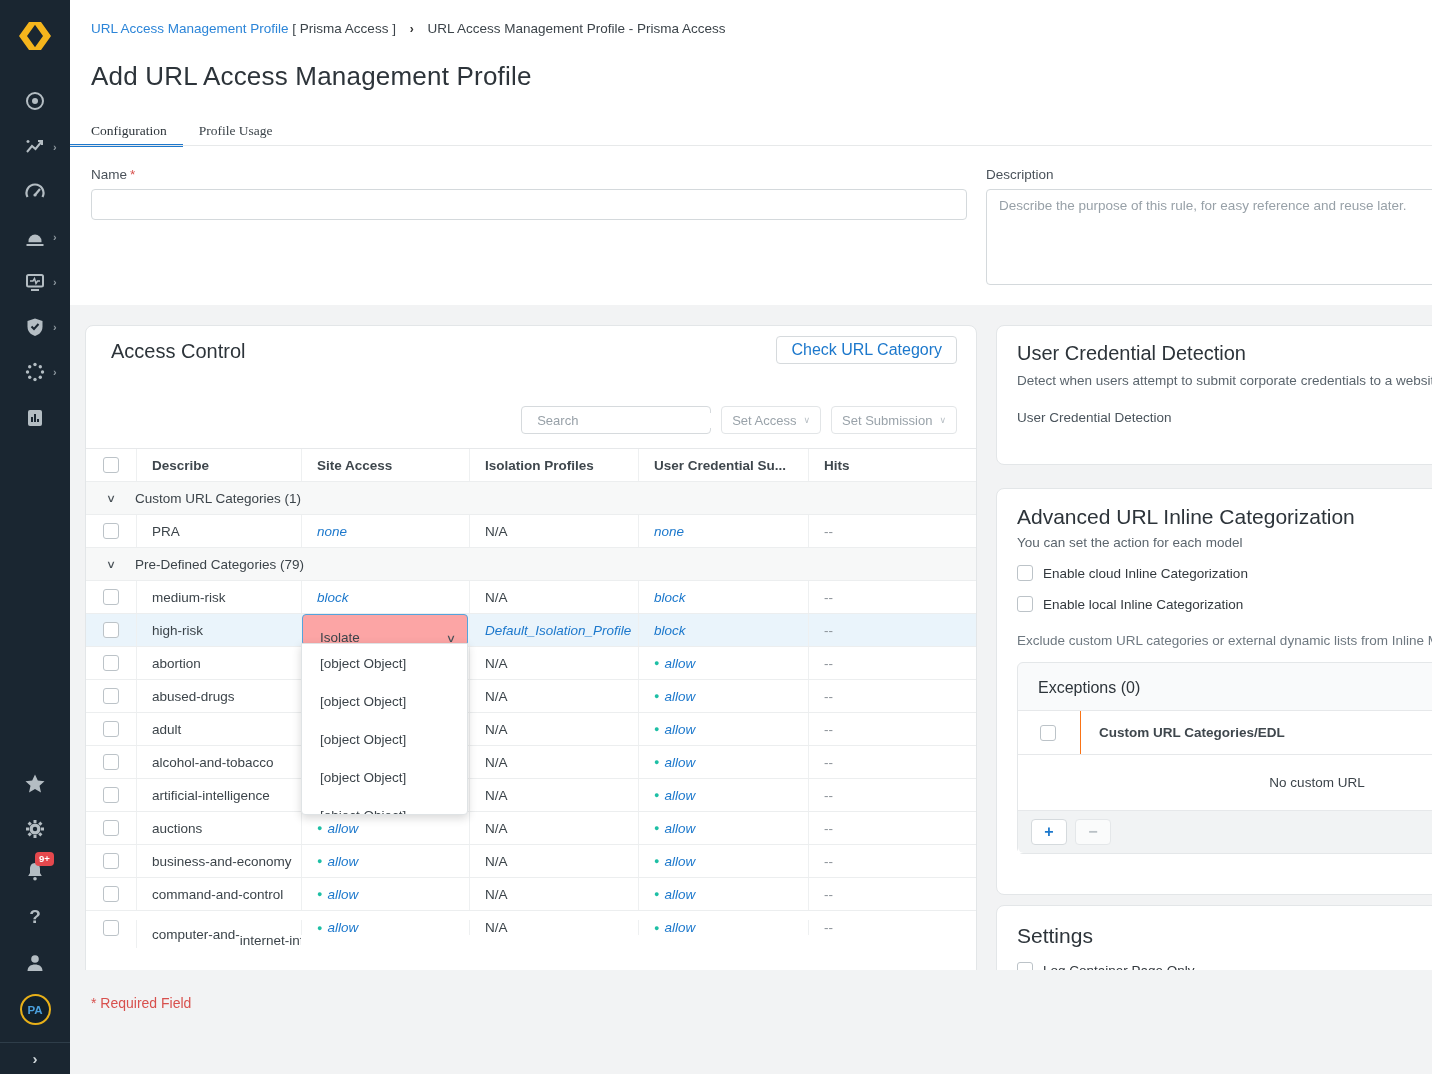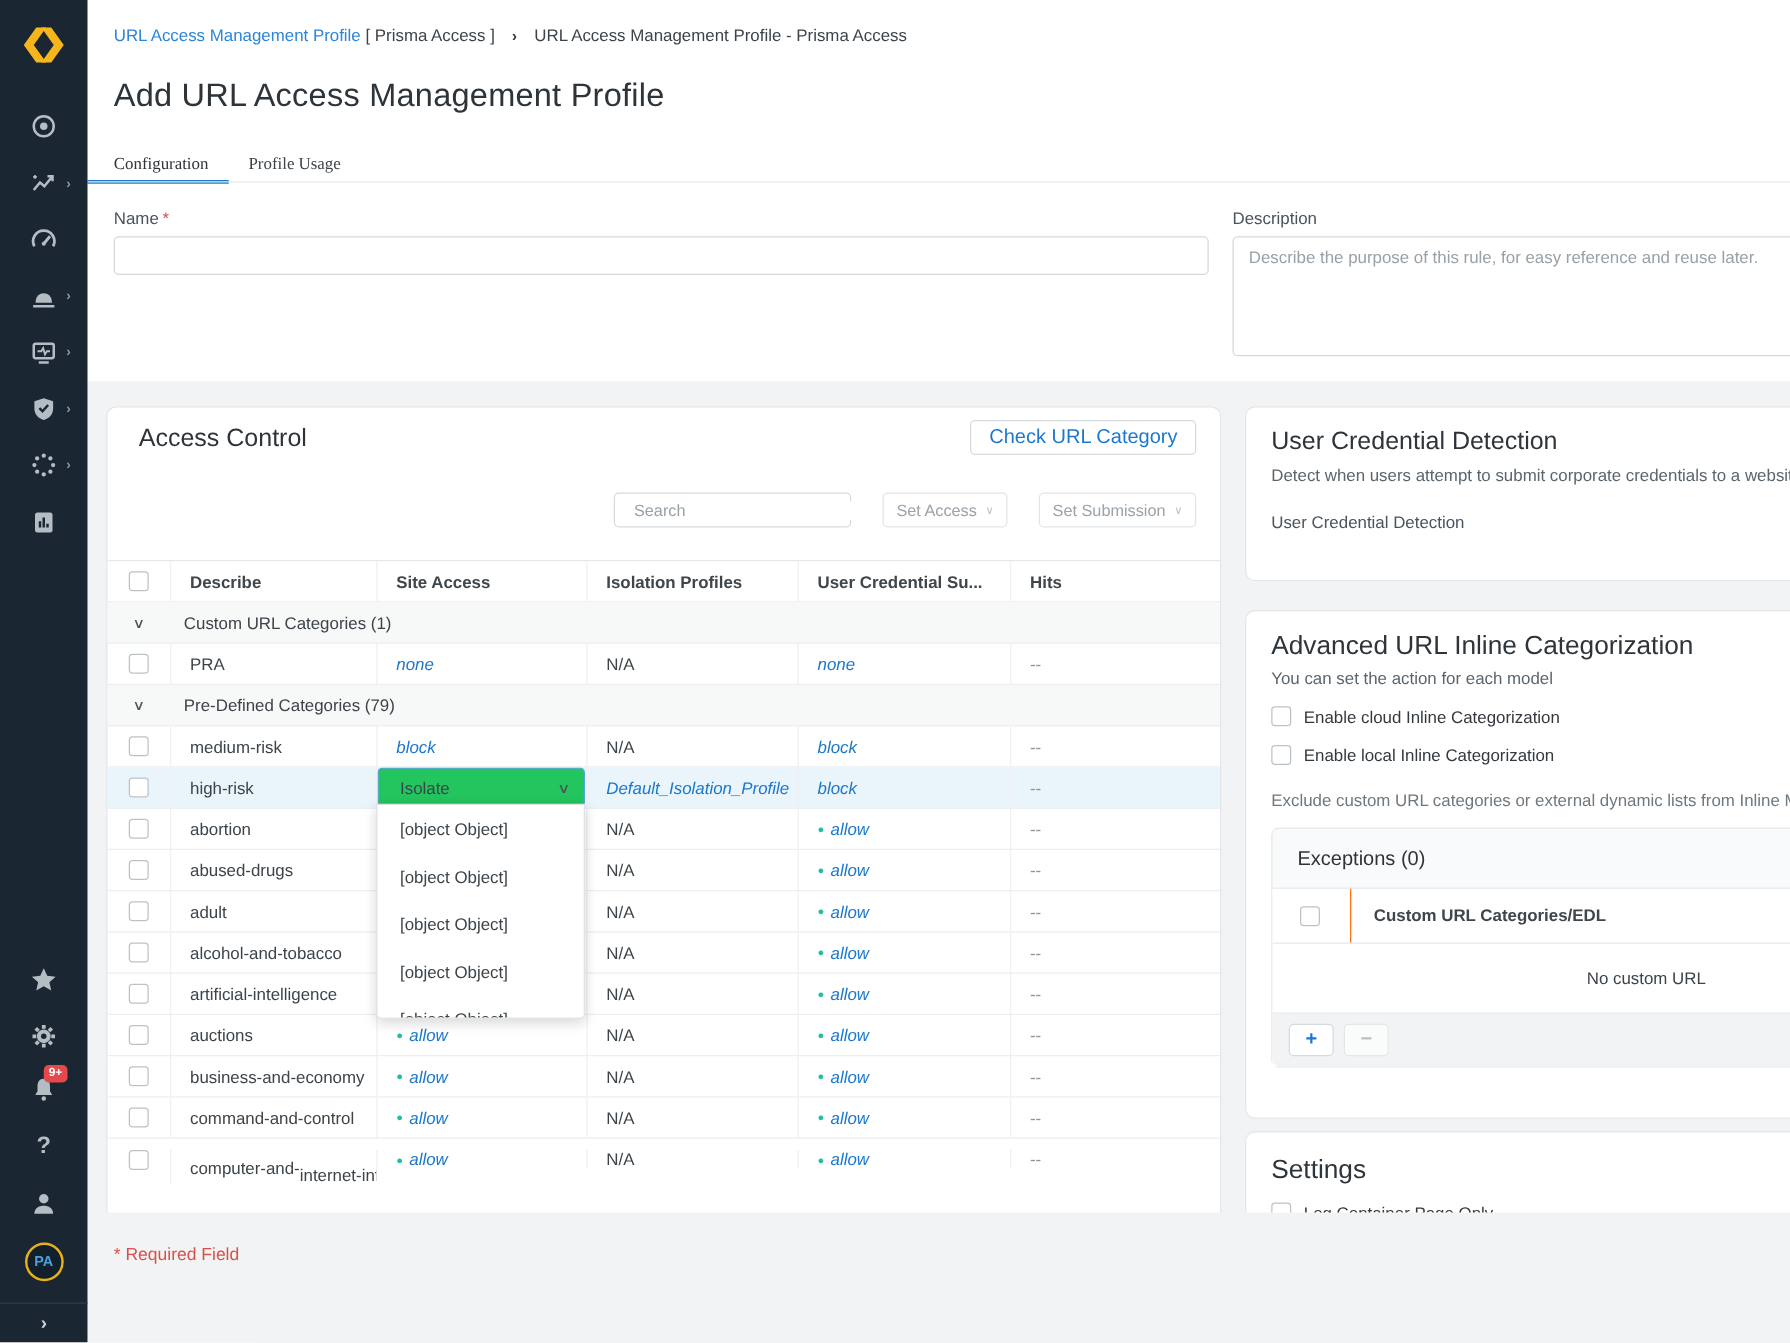--- a/index.html
+++ b/index.html
@@ -44,46 +44,46 @@
   .grey-bg { position:absolute; left:70px; top:305px; width:1362px; height:769px; background:#f2f3f4; }
   .clip { position:absolute; left:70px; top:305px; width:1362px; height:665px; overflow:hidden; }
   .card { position:absolute; background:#fff; border:1px solid #e3e6e8; border-radius:8px; }
   
   .ac-card { left:15px; top:20px; width:892px; height:720px; }
   .ac-title { position:absolute; left:25px; top:14px; font-size:20px; font-weight:500; color:#2d343a; }
   .ac-sub { position:absolute; left:25px; top:43px; font-size:13.5px; color:#6e7880; }
   .check-btn { position:absolute; top:10px; right:19px; height:28px; padding:0 14px; background:#fff;
                border:1px solid #d6dadd; border-radius:4px; color:#1c78cc; font-size:16px; cursor:pointer;
                font-family:"Liberation Sans", sans-serif; }
-  .toolbar { position:absolute; top:68px; right:19px; display:flex; gap:25px; }
+  .toolbar { position:absolute; top:80px; right:19px; display:flex; gap:10px; }
   .search-box { width:190px; height:28px; border:1px solid #d6dadd; border-radius:4px; display:flex; align-items:center; padding:0 8px; background:#fff; }
   .search-input { border:none; outline:none; flex:1; font-size:13px; margin-left:7px; color:#3c444a; font-family:"Liberation Sans", sans-serif; }
   .ghost-btn { height:28px; border:1px solid #e2e5e7; border-radius:4px; background:#fff; color:#9aa3aa;
                font-size:13px; padding:0 10px; display:flex; align-items:center; gap:7px; cursor:default;
                font-family:"Liberation Sans", sans-serif; }
   .ghost-btn .chev { font-size:9px; color:#b7bec4; }
   
   .tbl { position:absolute; left:0; top:122px; width:890px; border-top:1px solid #e6e8ea; font-size:13.5px; }
   .tr { display:grid; grid-template-columns:50px 165px 168px 169px 170px 1fr; height:33px; align-items:center;
         border-bottom:1px solid #eceeef; }
   .tr > div { padding-left:15px; overflow:hidden; white-space:nowrap; height:100%; display:flex; align-items:center; }
   .tr > div + div { border-left:1px solid #eef0f1; }
   .tr > .cb-cell { justify-content:center; padding-left:0; }
   .th { font-weight:bold; color:#3f474d; }
   .group-row { display:flex; align-items:center; height:33px; background:#f7f8f8; border-bottom:1px solid #eceeef; }
   .group-row .g-chev { margin-left:21px; font-size:11px; color:#4a5258; transform:scaleX(1.25); }
-  .group-row .g-label { margin-left:32px; color:#3c444a; }
+  .group-row .g-label { margin-left:20px; color:#3c444a; }
   .cb { width:16px; height:16px; border:1.5px solid #bcc3c8; border-radius:3px; background:#fff; cursor:pointer; flex:0 0 auto; }
   .lnk { color:#1c78cc; cursor:pointer;font-style:italic; }
   .dot { color:#1ebfa5; font-size:9px; margin-right:5px; }
   .hits { color:#8b9298; }
   .hl { background:#eaf4fb; }
   .sel-cell { padding-left:0 !important; }
-  .select-box { width:166px; height:32px; border:1.5px solid #55a4dc; border-radius:4px; background:#22c55e;
-                display:flex; align-items:center; justify-content:space-between; padding:0 12px 0 17px; cursor:pointer; }
+  .select-box { width:166px; height:32px; border:1.5px solid #55a4dc; border-radius:4px; background:#fca5a5;
+                display:flex; align-items:flex-end; justify-content:space-between; padding:0 12px 0 17px; cursor:pointer; }
   .select-box .sel-chev { font-size:11px; color:#4a5258; transform:scaleX(1.3); }
   .tall { height:64px; align-items:start; }
   .tall > div { padding-top:0; height:auto; margin-top:9px; }
   .cat2 { display:block; }
   .cat2 div + div { margin-top:13px; }
   .menu { position:absolute; left:231px; top:338px; width:167px; height:172px; overflow:hidden; background:#fff;
           border:1px solid #dfe3e5; border-radius:0 0 4px 4px; box-shadow:0 3px 10px rgba(0,0,0,.16); z-index:10; }
   .menu-item { height:38px; display:flex; align-items:center; padding-left:18px; font-size:13.5px; color:#3c444a; cursor:pointer; }
   
   .rc-title { font-size:20px; font-weight:500; color:#2d343a; }

